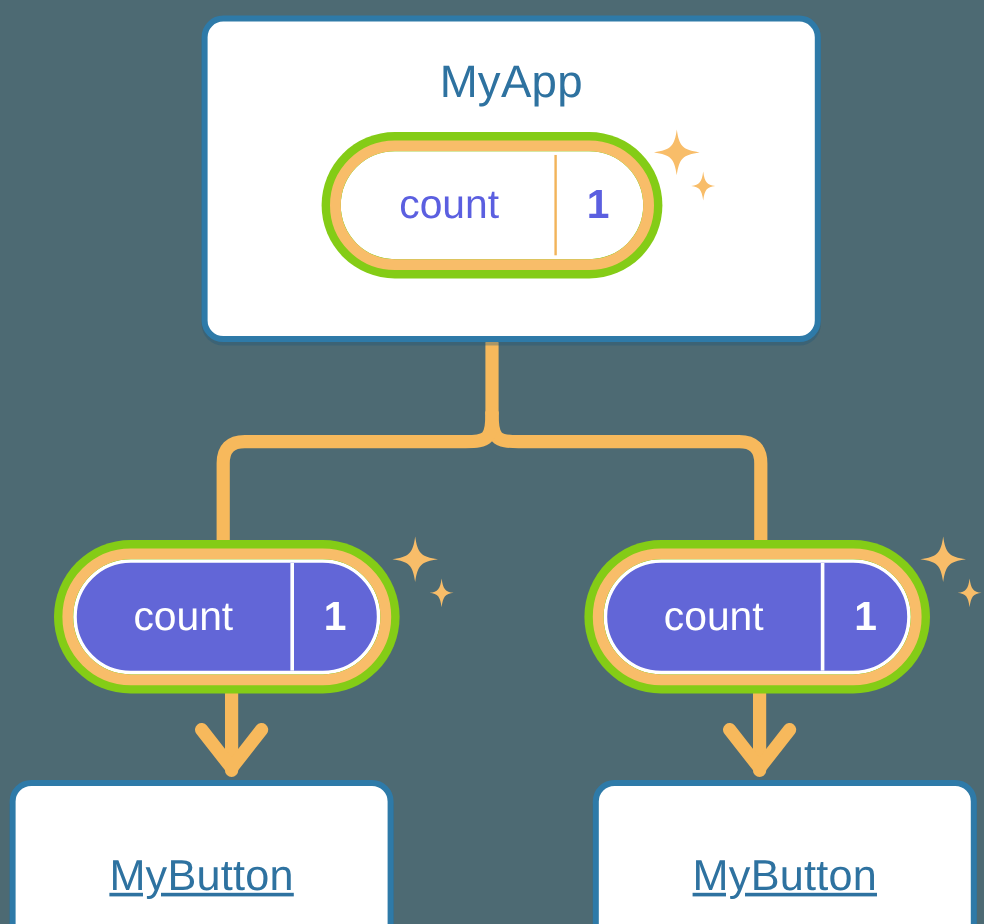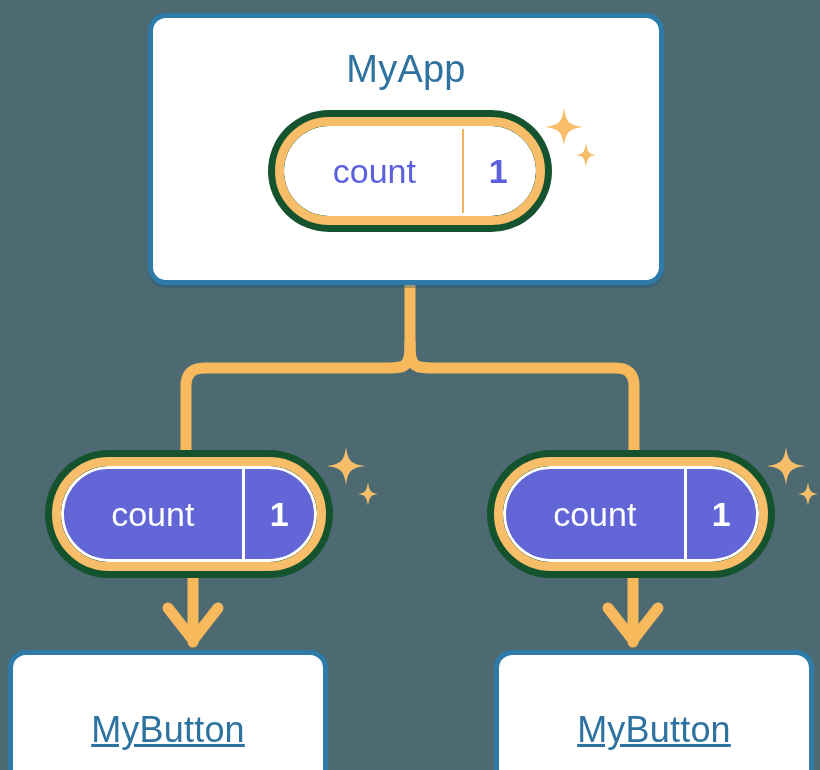--- a/index.html
+++ b/index.html
@@ -40,21 +40,21 @@
   .card-title {
     color: #2e72a0;
     font-size: 38px;
     font-weight: 400;
     letter-spacing: 0.2px;
     text-align: center;
     white-space: nowrap;
   }
 
   #app-card {
-    left: 148px;
+    left: 168px;
     top: 13px;
     width: 516px;
     height: 272px;
   }
   #app-card .card-title {
     margin-top: 30px;
   }
 
   .leaf-card {
     height: 160px;
@@ -76,21 +76,21 @@
     font-size: 36px;
     margin: 0;
     text-decoration: underline;
   }
 
   
   .signal {
     position: absolute;
     box-sizing: border-box;
     border-radius: 999px;
-    background: #14532d;          
+    background: #84cc16;          
     padding: 7px;
     display: flex;
   }
   .signal-ring {
     flex: 1 1 auto;
     box-sizing: border-box;
     border-radius: 999px;
     border: 9px solid #f8bd69;    
     display: flex;
     overflow: hidden;

